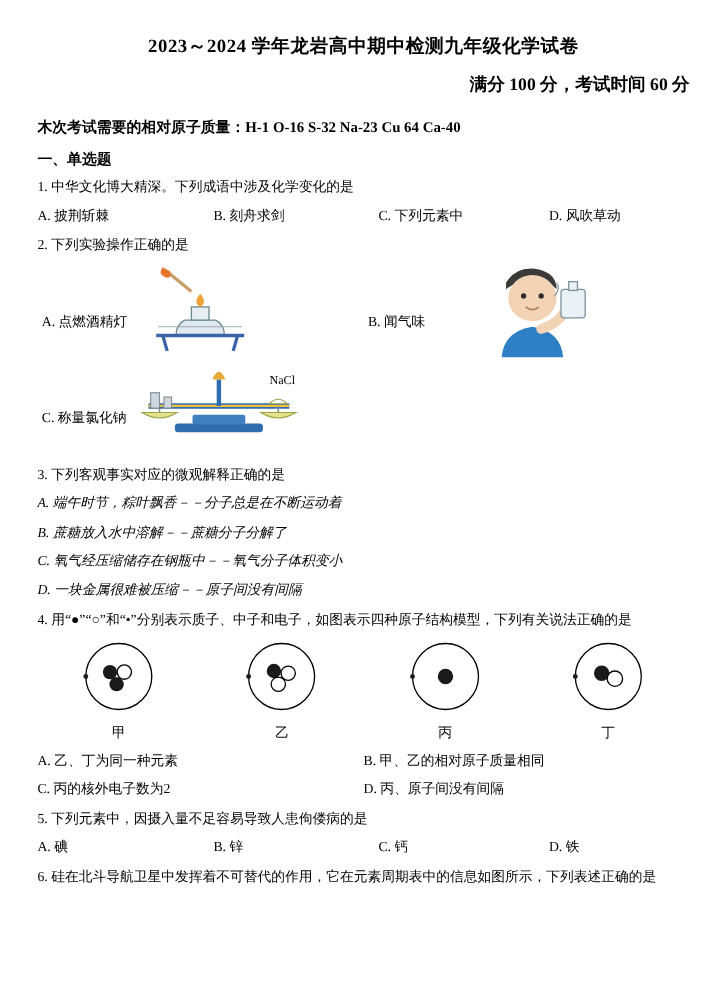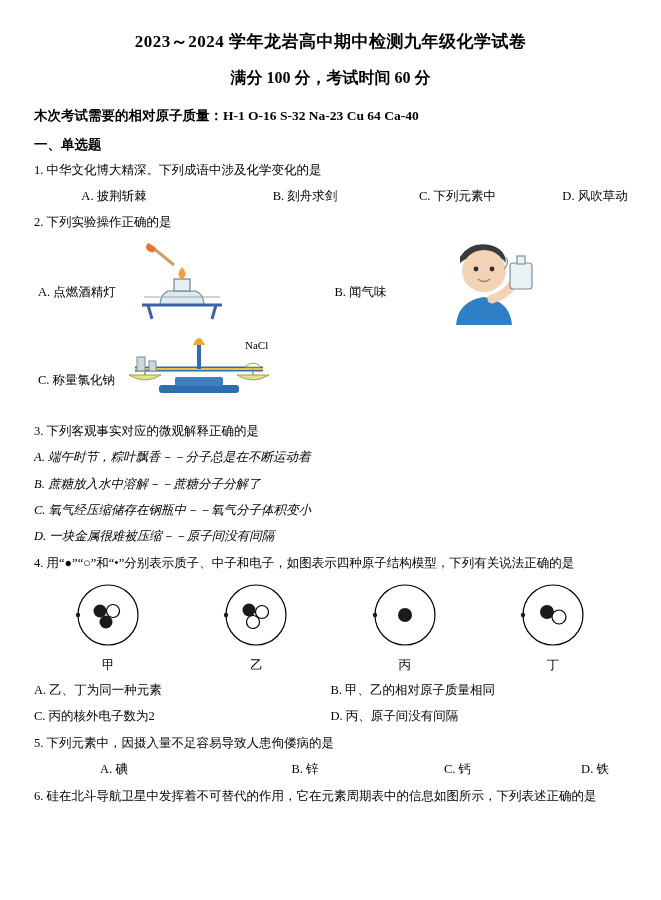--- a/index.html
+++ b/index.html
@@ -23,21 +23,21 @@
   }
   .title1 {
     text-align: center;
     font-size: 17px;
     font-weight: bold;
     letter-spacing: 0.5px;
     margin: 6px 0 0 0;
     line-height: 1.6;
   }
   .title2 {
-    text-align: center;
+    text-align: right;
     font-size: 16px;
     font-weight: bold;
     margin: 10px 0 0 0;
     line-height: 1.6;
   }
   .subline {
     font-size: 13.5px;
     font-weight: bold;
     margin: 14px 0 0 0;
     line-height: 1.7;
@@ -53,24 +53,23 @@
     line-height: 1.55;
   }
   .opts {
     display: flex;
     font-size: 12.5px;
     margin: 7px 0 0 0;
     line-height: 1.55;
   }
   .opts .o {
     flex: 0 0 auto;
-    text-align: center;
   }
   .opts .o1 { width: 160px; }
-  .opts .o2 { width: 150px; margin-left: 36px; }
+  .opts .o2 { width: 150px; }
   .opts .o3 { width: 155px; }
   .opts .o4 { width: 120px; }
   .opt-line {
     font-size: 12.5px;
     margin: 7px 0 0 0;
     line-height: 1.55;
     font-style: italic;
   }
   .opt-half {
     display: flex;

